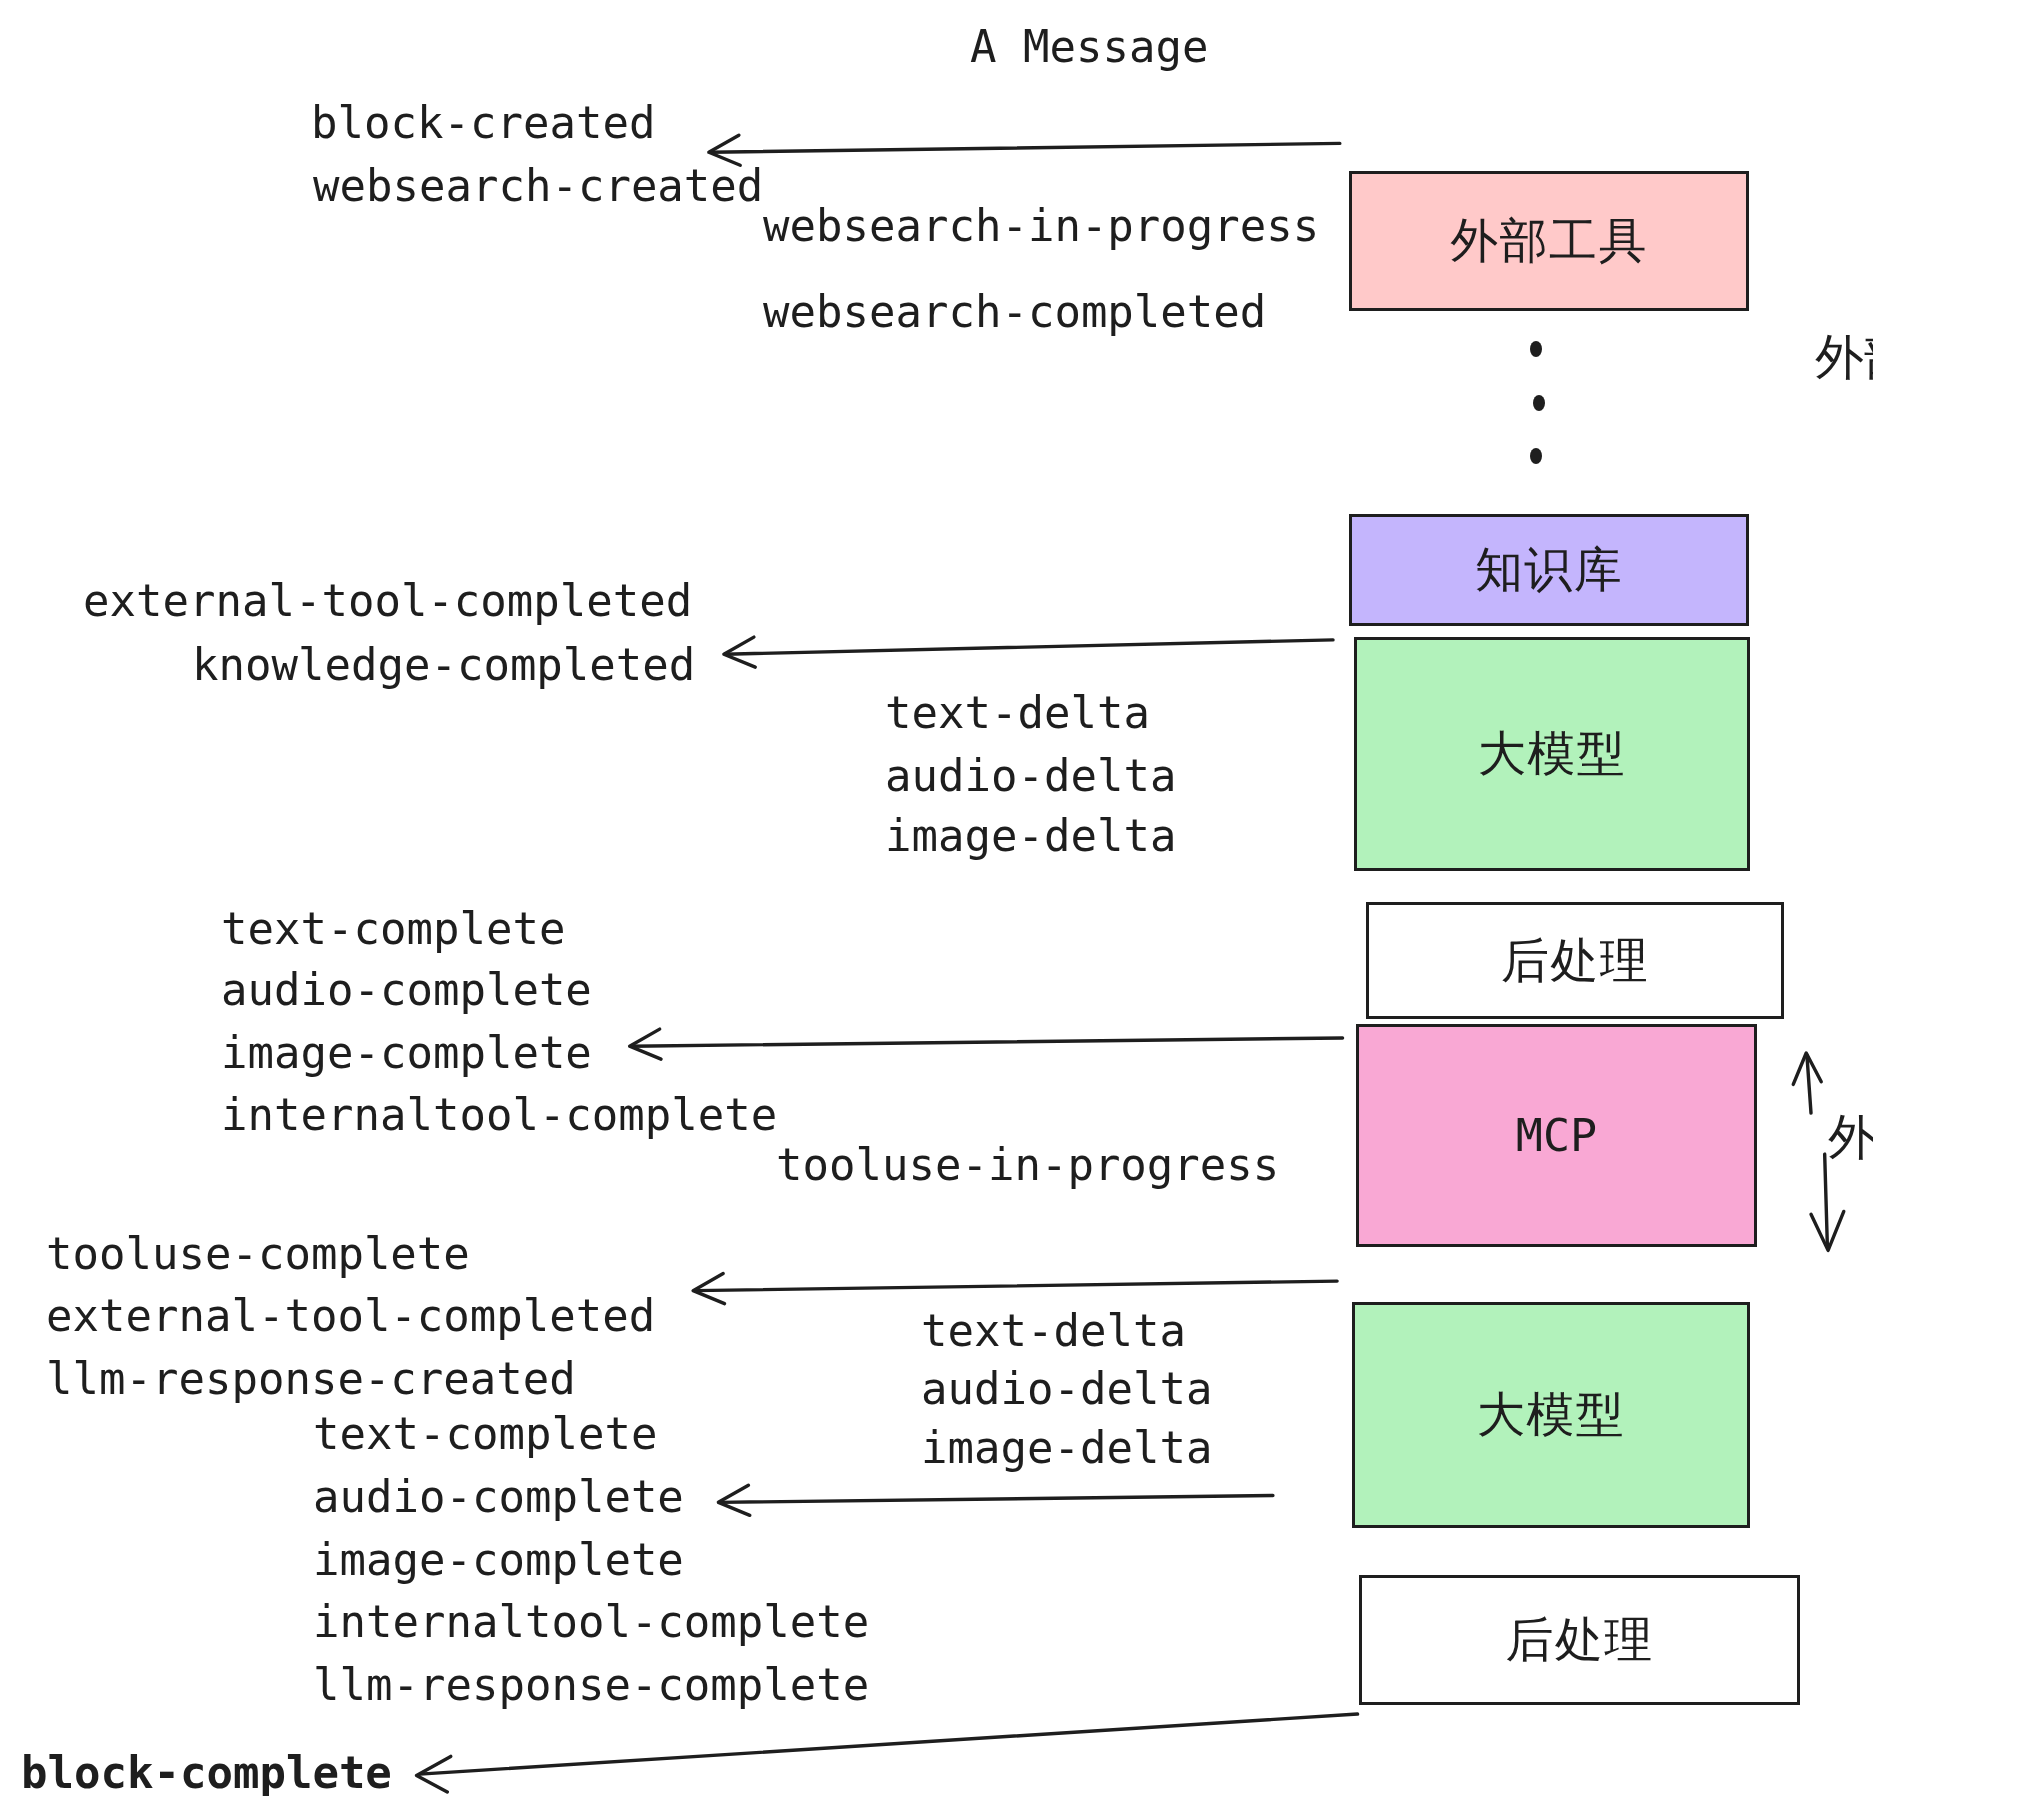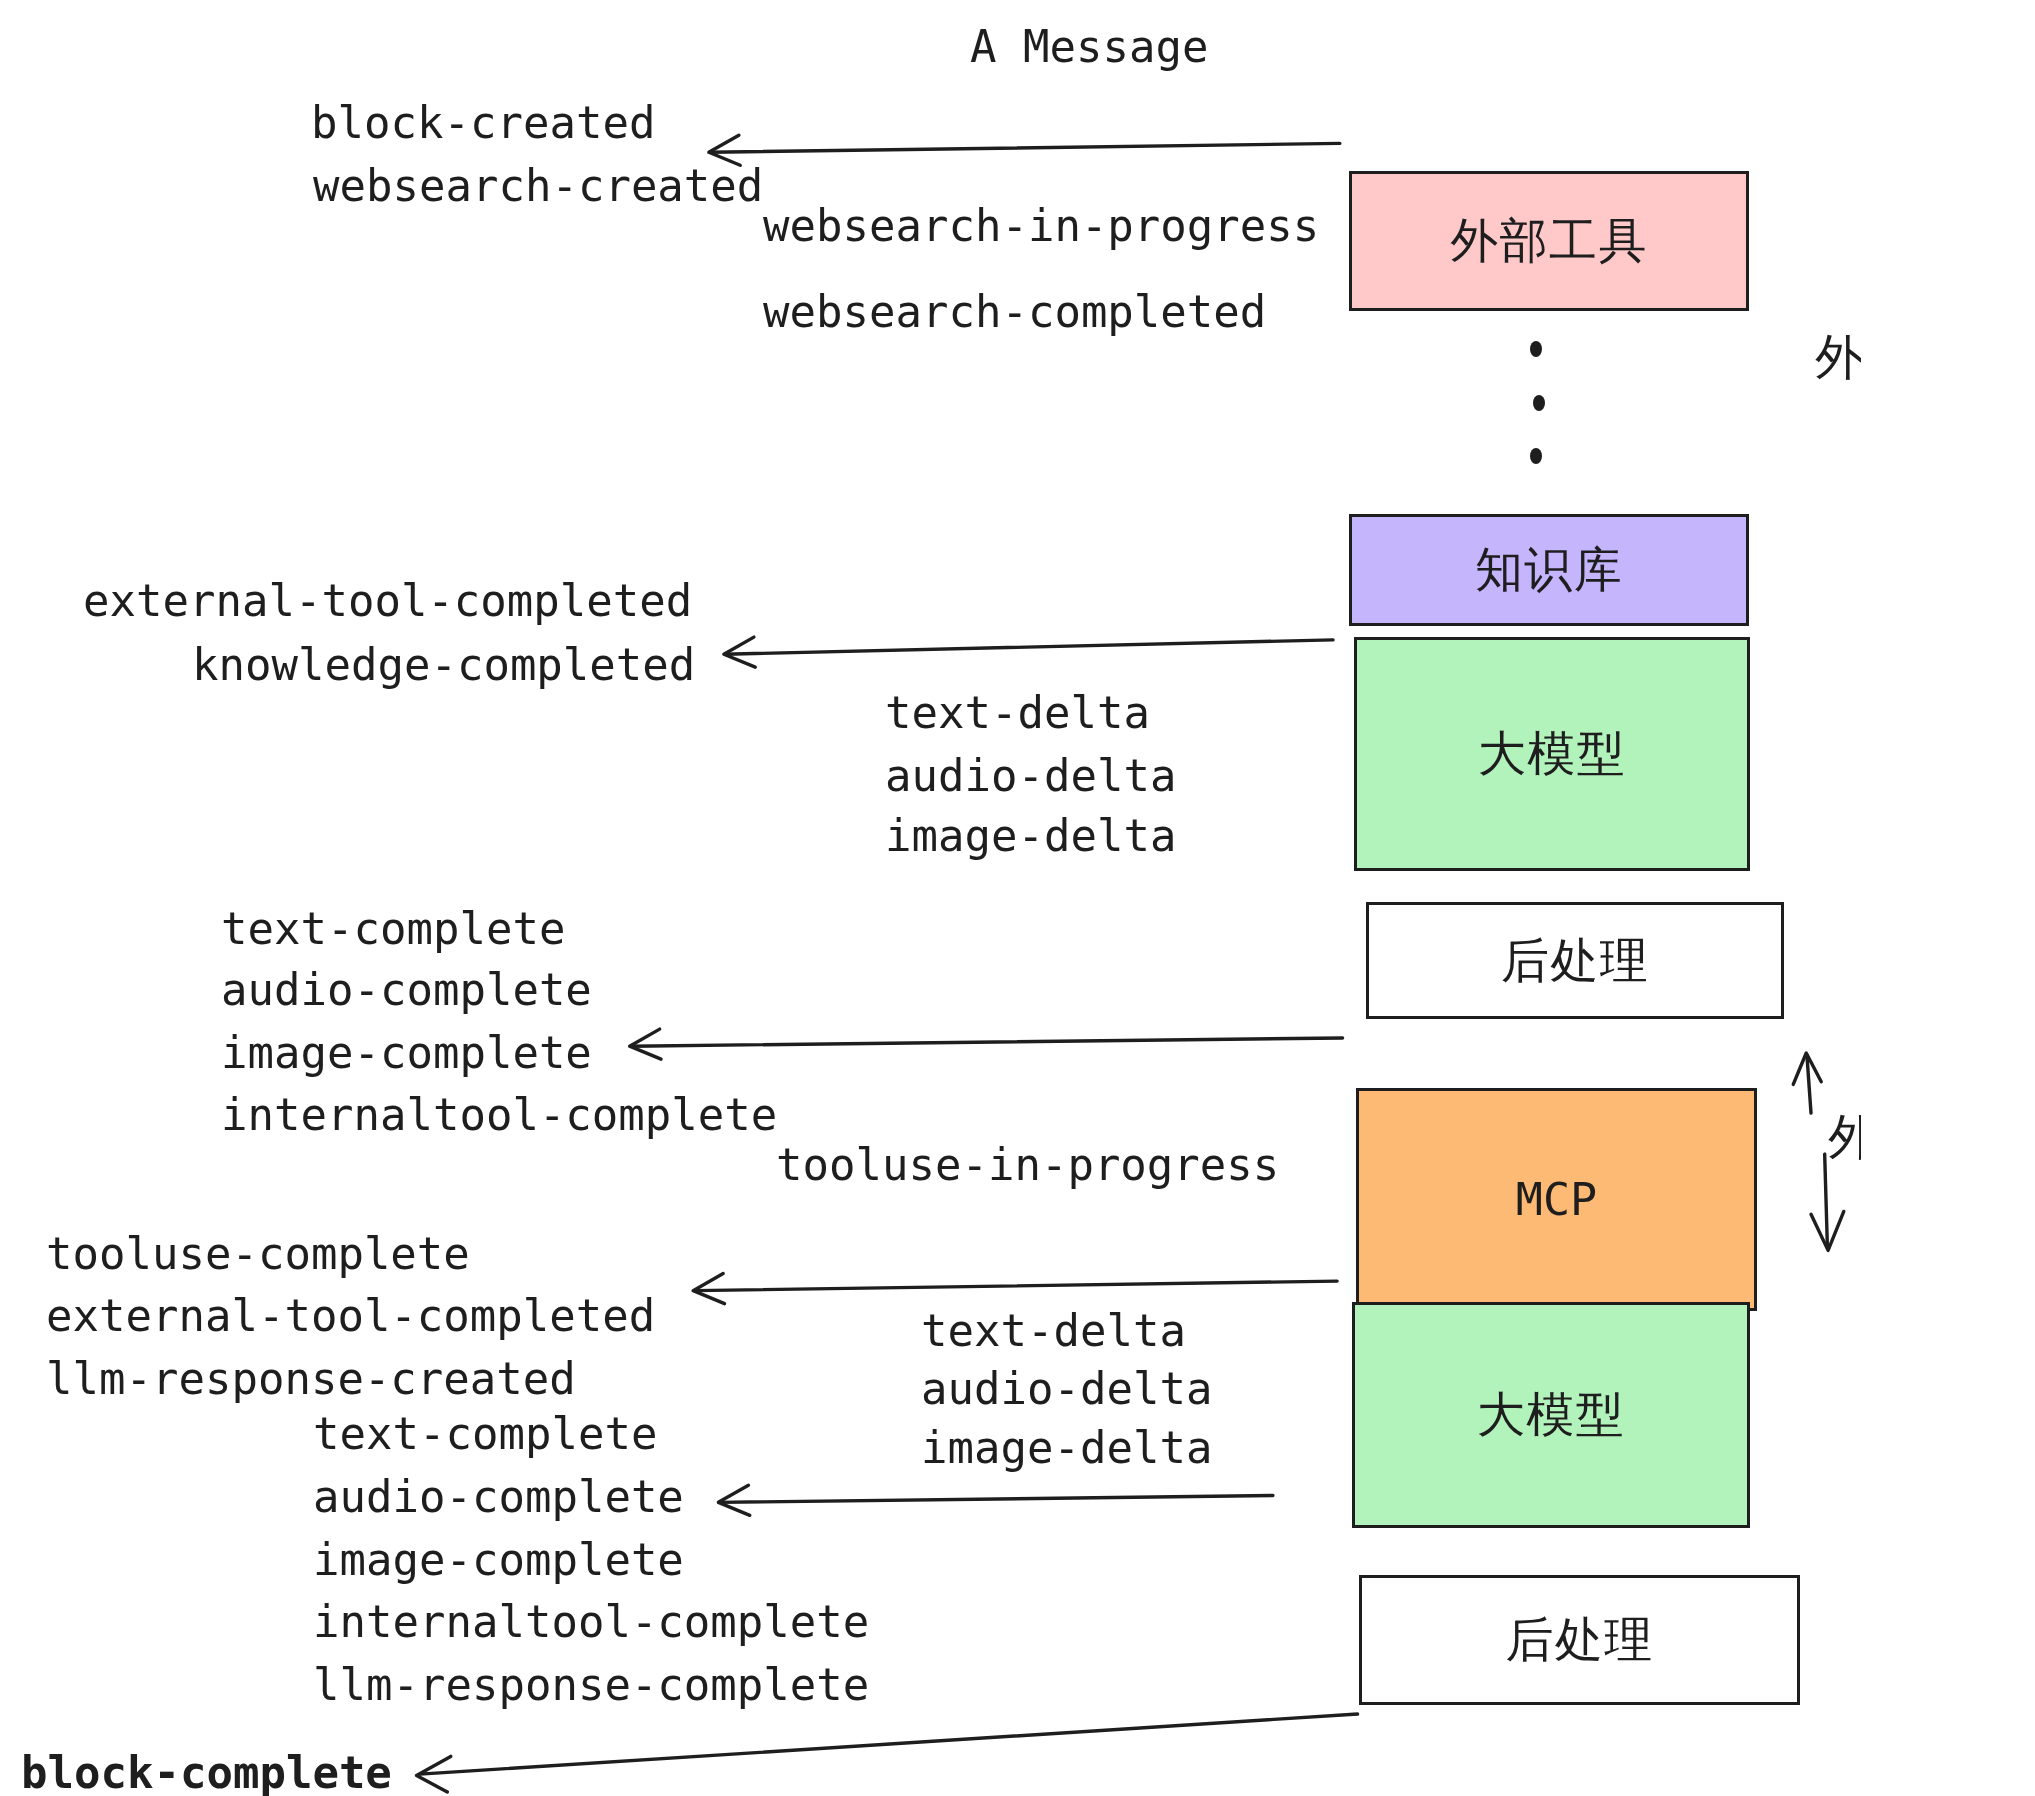--- a/index.html
+++ b/index.html
@@ -4,20 +4,21 @@
 <style>
   :root { --ink: #1e1e1e; }
   html,body { margin:0; padding:0; background:#ffffff; }
   #canvas {
     position: relative;
     width: 1861px; height: 1796px;
     background: #ffffff;
     overflow: hidden;
     font-family: "DejaVu Sans Mono", "Liberation Mono", monospace;
     color: var(--ink);
+    padding-left: 12px;
   }
   .ev {
     position: absolute;
     font-family: "DejaVu Sans Mono", monospace;
     font-size: 44px;
     line-height: 1.0;
     white-space: pre;
     color: var(--ink);
   }
   .title {
@@ -114,21 +115,21 @@
   </div>
   <div class="box" style="left: 1349px; top: 514px; width: 400px; height: 112px; background: #c4b5fd;">
     <span class="box-label">知识库</span>
   </div>
   <div class="box" style="left: 1354px; top: 637px; width: 396px; height: 234px; background: rgb(178, 242, 187);">
     <span class="box-label">大模型</span>
   </div>
   <div class="box" style="left: 1366px; top: 902px; width: 418px; height: 117px; background: rgb(255, 255, 255);">
     <span class="box-label">后处理</span>
   </div>
-  <div class="box" style="left: 1356px; top: 1088px; width: 401px; height: 223px; background: #fdba74;">
+  <div class="box" style="left: 1356px; top: 1024px; width: 401px; height: 223px; background: #f9a8d4;">
     <span class="box-label mono">MCP</span>
   </div>
   <div class="box" style="left: 1352px; top: 1302px; width: 398px; height: 226px; background: rgb(178, 242, 187);">
     <span class="box-label">大模型</span>
   </div>
   <div class="box" style="left: 1359px; top: 1575px; width: 441px; height: 130px; background: rgb(255, 255, 255);">
     <span class="box-label">后处理</span>
   </div>
 
   <div>

